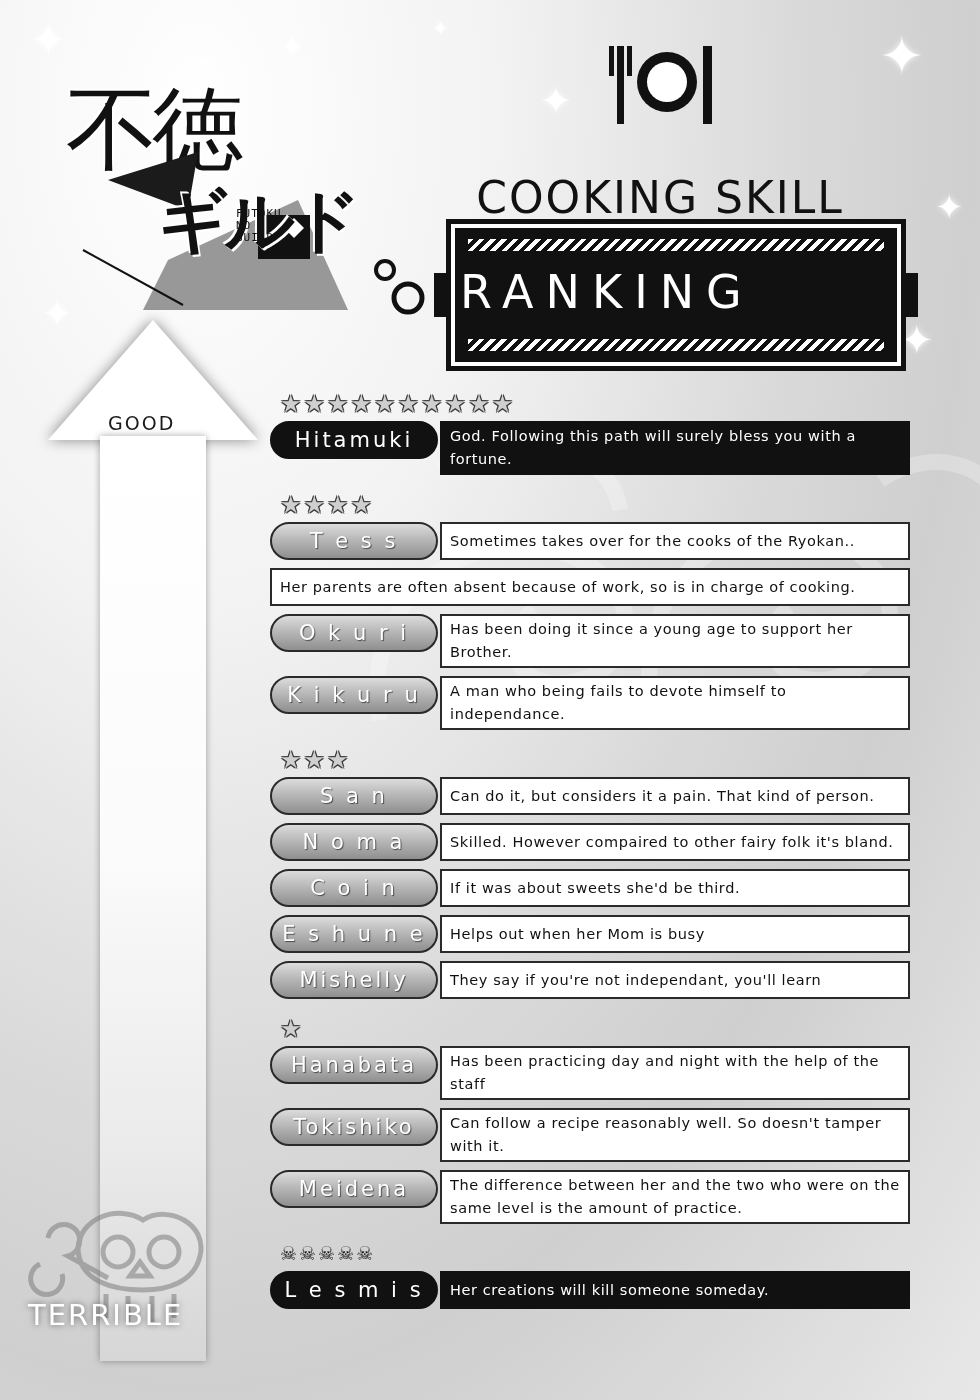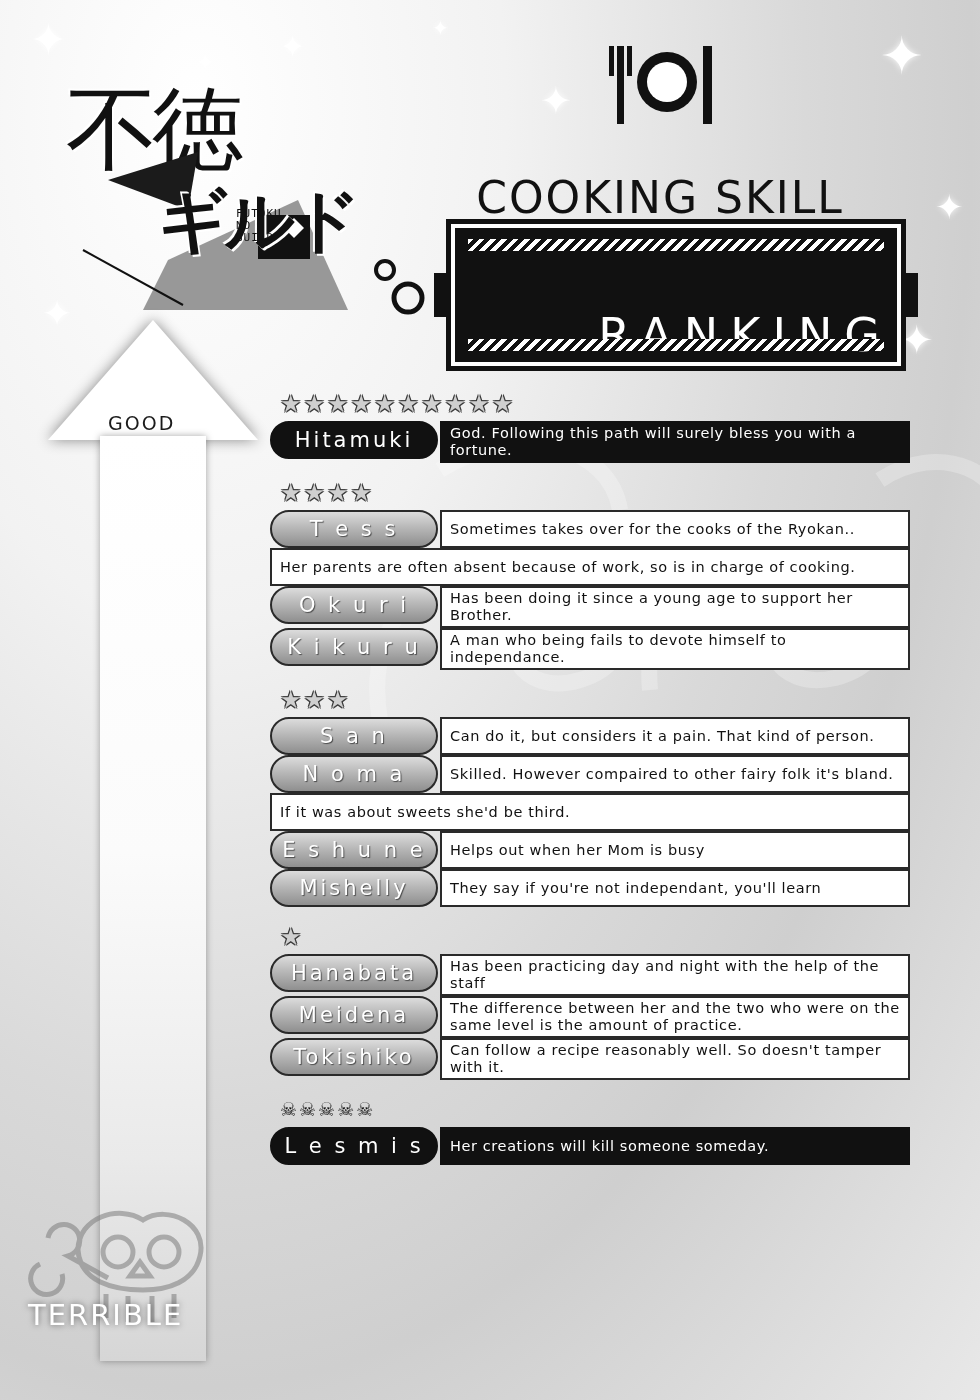--- a/index.html
+++ b/index.html
@@ -183,27 +183,26 @@
     height: 12px;
     background:
       repeating-linear-gradient(135deg, #fff 0 4px, #111 4px 8px);
   }
   .ranking-plate::before { top: 6px; }
   .ranking-plate::after { bottom: 6px; }
   .ranking-text {
     position: absolute;
     left: 0; right: 0;
     top: 32px;
-    text-align: right;
+    text-align: left;
     font-family: "DejaVu Sans", sans-serif;
     font-size: 46px;
     letter-spacing: 12px;
     color: #fff;
     white-space: nowrap;
-    margin-top: 43px;
   }
   .plate-notch {
     position: absolute;
     width: 16px;
     height: 44px;
     background: #111;
     top: 40px;
   }
   .plate-notch.l { left: -26px; }
   .plate-notch.r { right: -26px; }
@@ -233,21 +232,21 @@
       -1px 1px 0 #3a3a3a, 1px 1px 0 #3a3a3a;
   }
   .skull-star {
     font-size: 19px;
     line-height: 20px;
     color: #111;
   }
   .row {
     display: flex;
     align-items: stretch;
-    margin-bottom: 0;
+    margin-bottom: 8px;
   }
   .name-pill {
     flex: 0 0 168px;
     height: 38px;
     border-radius: 19px;
     background: linear-gradient(to bottom, #dcdcdc 0%, #b8b8b8 45%, #8f8f8f 100%);
     border: 2px solid #2a2a2a;
     color: #ffffff;
     display: flex;
     align-items: center;
@@ -272,21 +271,21 @@
     background: #ffffff;
     border: 2px solid #2a2a2a;
     box-sizing: border-box;
     display: flex;
     align-items: center;
     padding: 2px 8px;
     font-family: "DejaVu Sans", sans-serif;
     font-size: 14.5px;
     letter-spacing: 0.6px;
     color: #111;
-    line-height: 17px;
+    line-height: 23px;
   }
   .desc.dark {
     background: #111;
     border-color: #111;
     color: #ffffff;
   }
 </style>
 </head>
 <body>
 
@@ -415,46 +414,47 @@
         </div>
         <div class="row">
           <div class="name-pill">S a n</div>
           <div class="desc">Can do it, but considers it a pain. That kind of person.</div>
         </div>
         <div class="row">
           <div class="name-pill">N o m a</div>
           <div class="desc">Skilled. However compaired to other fairy folk it's bland.</div>
         </div>
         <div class="row">
+          <div class="name-pill">C o i n</div>
           <div class="desc">If it was about sweets she'd be third.</div>
         </div>
         <div class="row">
           <div class="name-pill">E s h u n e</div>
           <div class="desc">Helps out when her Mom is busy</div>
         </div>
         <div class="row">
           <div class="name-pill">Mishelly</div>
           <div class="desc">They say if you're not independant, you'll learn</div>
         </div>
       </div>
       <div class="group">
         <div class="stars">
           <span class="star">★</span>
         </div>
         <div class="row">
           <div class="name-pill">Hanabata</div>
           <div class="desc">Has been practicing day and night with the help of the staff</div>
         </div>
         <div class="row">
+          <div class="name-pill">Tokishiko</div>
+          <div class="desc">Can follow a recipe reasonably well. So doesn't tamper with it.</div>
+        </div>
+        <div class="row">
           <div class="name-pill">Meidena</div>
           <div class="desc">The difference between her and the two who were on the same level is the amount of practice.</div>
-        </div>
-        <div class="row">
-          <div class="name-pill">Tokishiko</div>
-          <div class="desc">Can follow a recipe reasonably well. So doesn't tamper with it.</div>
         </div>
       </div>
       <div class="group">
         <div class="stars">
           <span class="skull-star">☠</span>
           <span class="skull-star">☠</span>
           <span class="skull-star">☠</span>
           <span class="skull-star">☠</span>
           <span class="skull-star">☠</span>
         </div>

